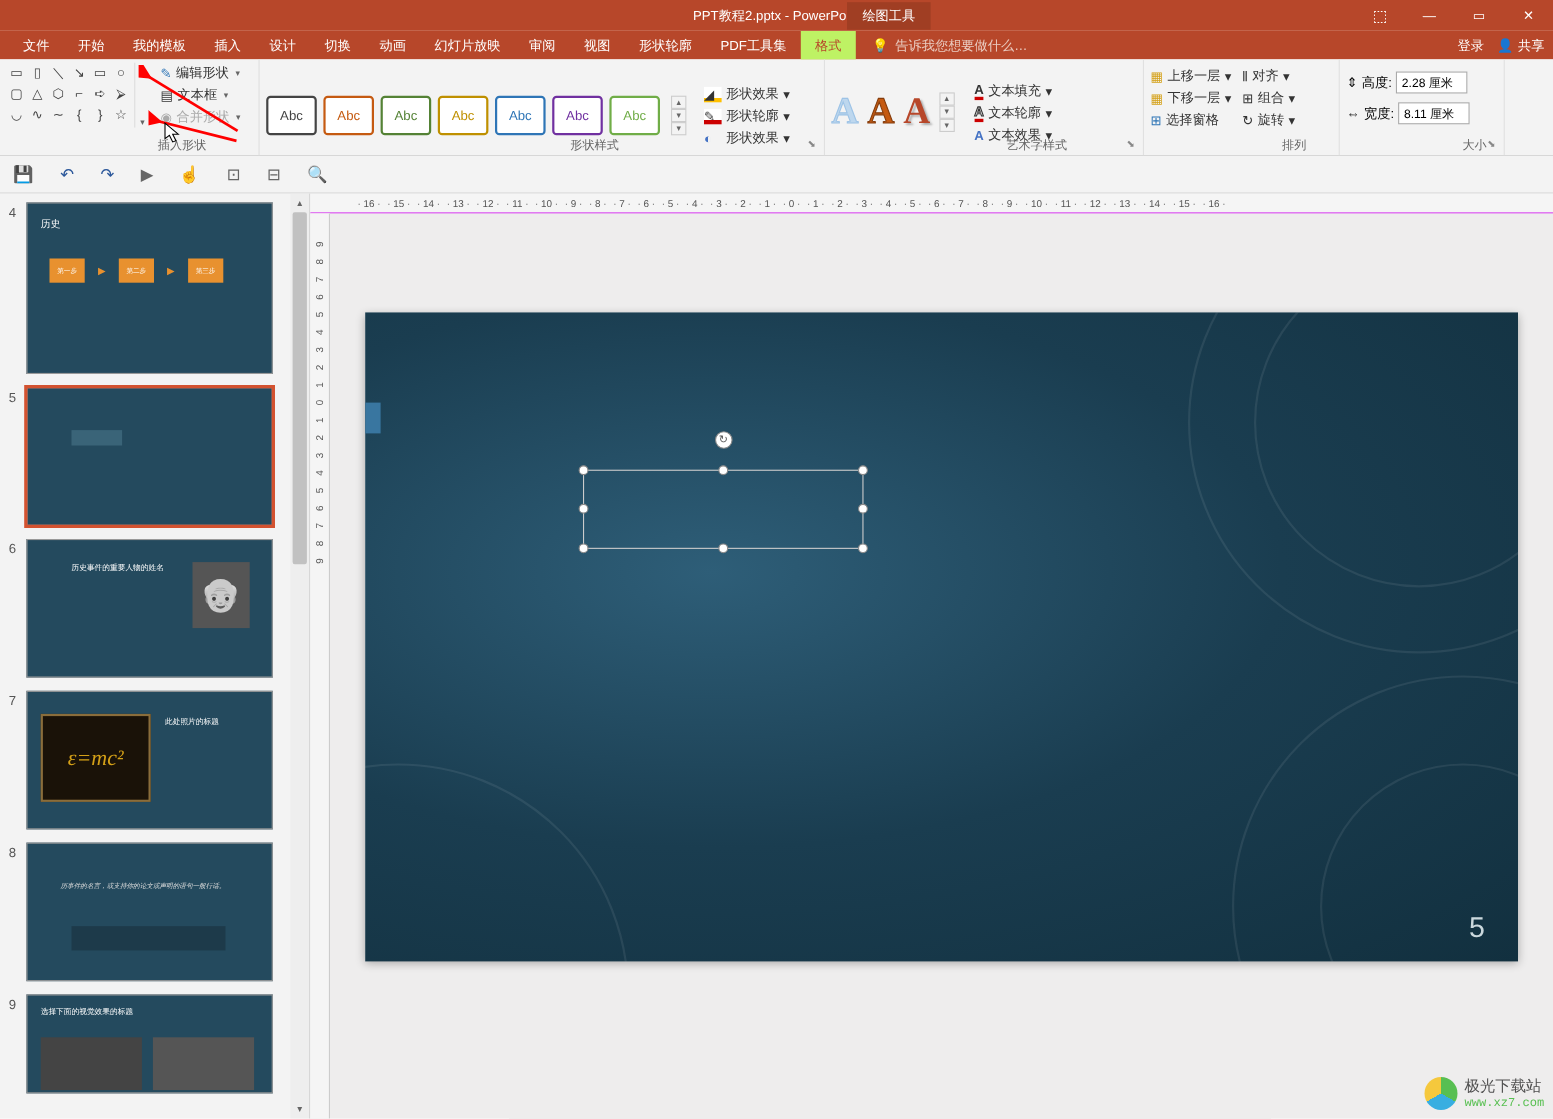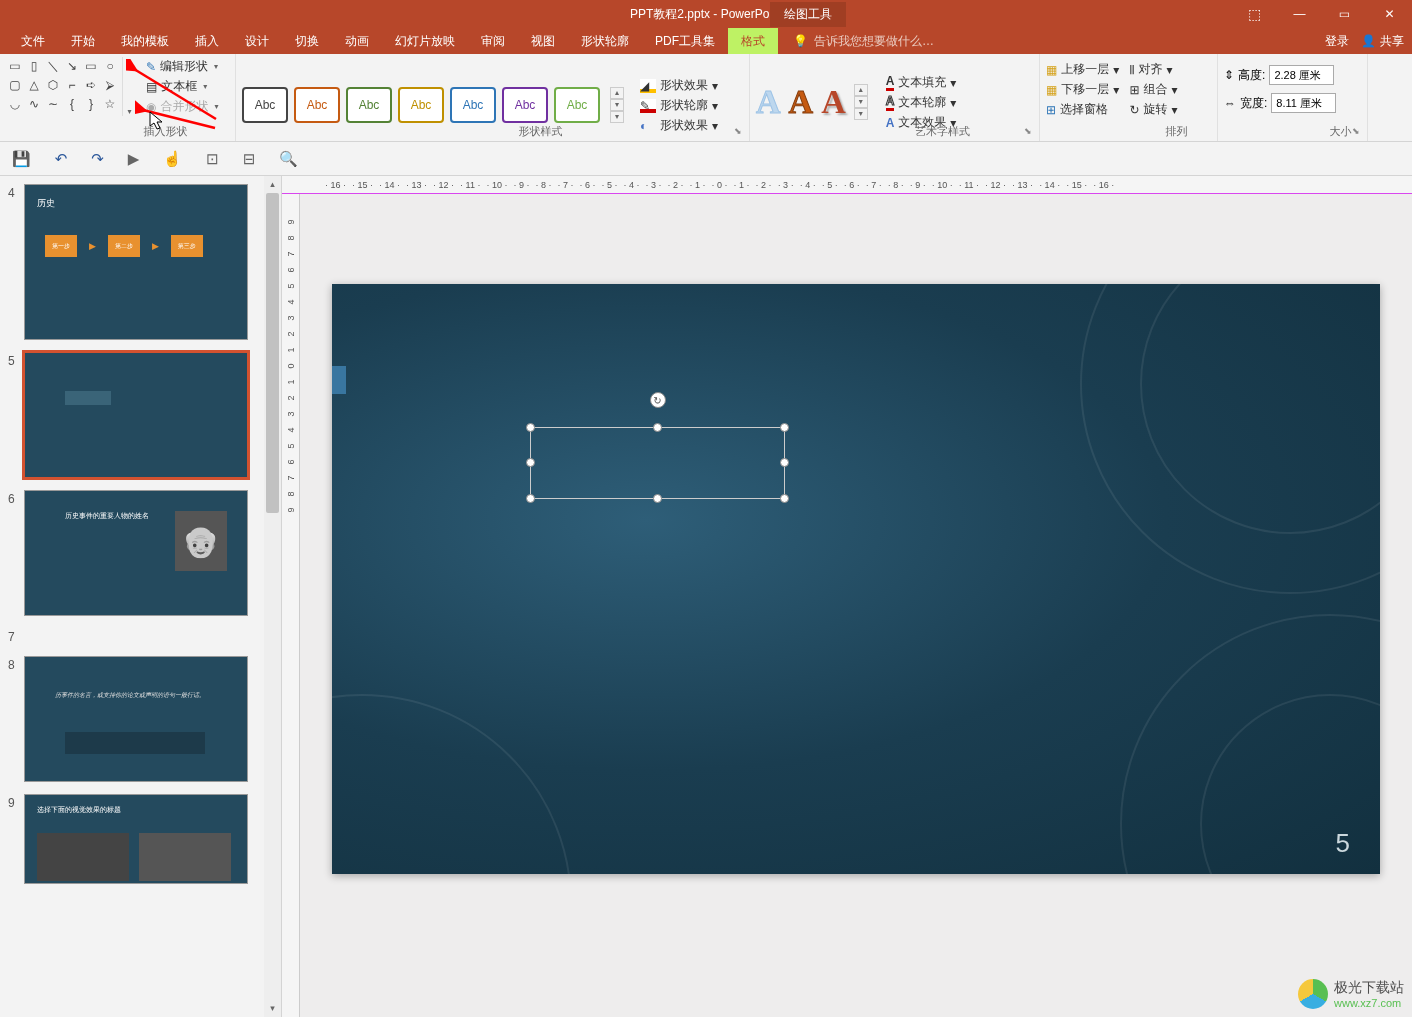--- a/index.html
+++ b/index.html
@@ -100,21 +100,21 @@
   .handle.mr { right: -5px; top: 50%; margin-top: -5px; }
   .handle.bl { left: -5px; bottom: -5px; }
   .handle.bm { left: 50%; bottom: -5px; margin-left: -5px; }
   .handle.br { right: -5px; bottom: -5px; }
   .rotate-handle { position: absolute; left: 50%; top: -36px; margin-left: -8px; width: 16px; height: 16px; border: 1px solid #888; border-radius: 50%; background: #fff; display: flex; align-items: center; justify-content: center; font-size: 10px; color: #555; }
   
   
   .arrow-annot { position: absolute; pointer-events: none; }
   
   
-  .watermark { position: absolute; right: 8px; bottom: 8px; display: flex; align-items: center; gap: 6px; opacity: 0.85; }
+  .watermark { position: absolute; right: 8px; bottom: 8px; display: flex; align-items: center; gap: 6px; opacity: 0.85; font-family: Liberation Mono, monospace; }
   .watermark .logo { width: 30px; height: 30px; border-radius: 50%; background: conic-gradient(#3fb837 0 120deg, #19a4e0 120deg 240deg, #f7c21f 240deg 360deg); }
   .watermark .text { font-size: 14px; color: #333; }
   .watermark .url { font-size: 11px; color: #3fb837; }
   
   
   .cursor { position: absolute; left: 148px; top: 110px; pointer-events: none; z-index: 100; }
 </style>
 </head>
 <body>
 
@@ -369,20 +369,24 @@
       <div class="slide-thumb-wrap">
         <div class="slide-num">6</div>
         <div class="slide-thumb" style="height:126px">
           <div style="position:absolute;left:40px;top:20px;color:#fff;font-size:7px">历史事件的重要人物的姓名</div>
           <div style="position:absolute;right:20px;top:20px;width:52px;height:60px;background:#555;filter:grayscale(1);display:flex;align-items:center;justify-content:center;font-size:30px">👴</div>
         </div>
       </div>
 
       <div class="slide-thumb-wrap">
         <div class="slide-num">7</div>
+        <div class="slide-thumb" style="height:126px">
+          <div style="position:absolute;left:12px;top:20px;width:100px;height:80px;background:#1a1208;border:2px solid #8a6d3b;display:flex;align-items:center;justify-content:center;color:#d4a017;font-size:20px;font-style:italic;font-family:cursive">ε=mc²</div>
+          <div style="position:absolute;left:125px;top:22px;color:#fff;font-size:7px">此处照片的标题</div>
+        </div>
       </div>
 
       <div class="slide-thumb-wrap">
         <div class="slide-num">8</div>
         <div class="slide-thumb" style="height:126px">
           <div style="position:absolute;left:30px;top:34px;color:#ddd;font-size:6px;font-style:italic;width:160px">历事件的名言，或支持你的论文或声明的语句一般行话。</div>
           <div style="position:absolute;left:40px;top:75px;width:140px;height:22px;background:#1d3a4a"></div>
         </div>
       </div>
 

